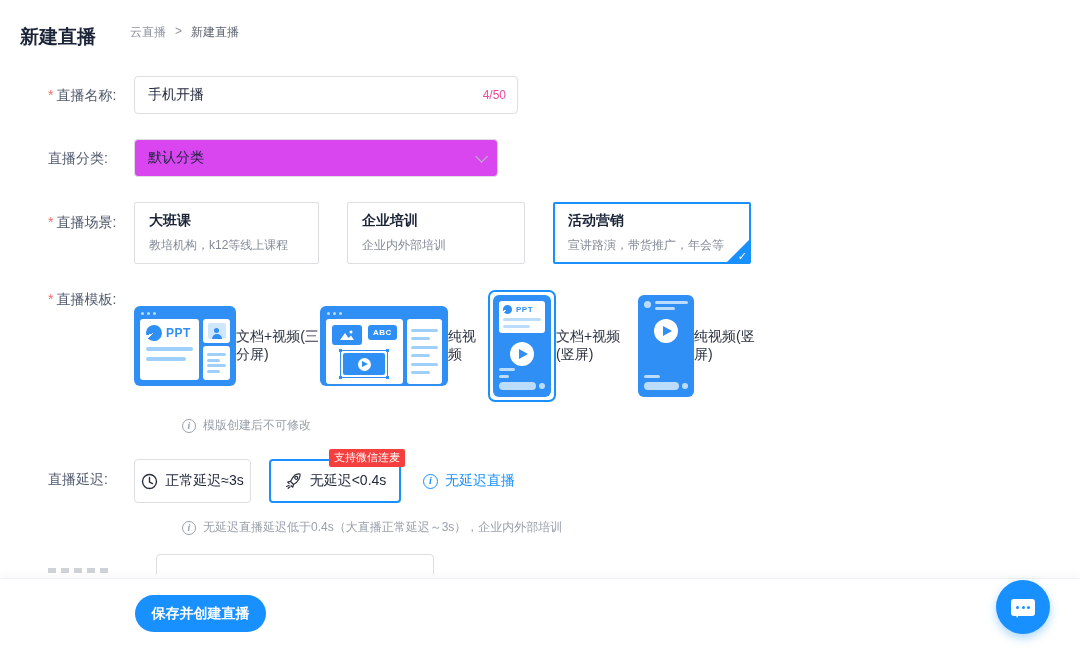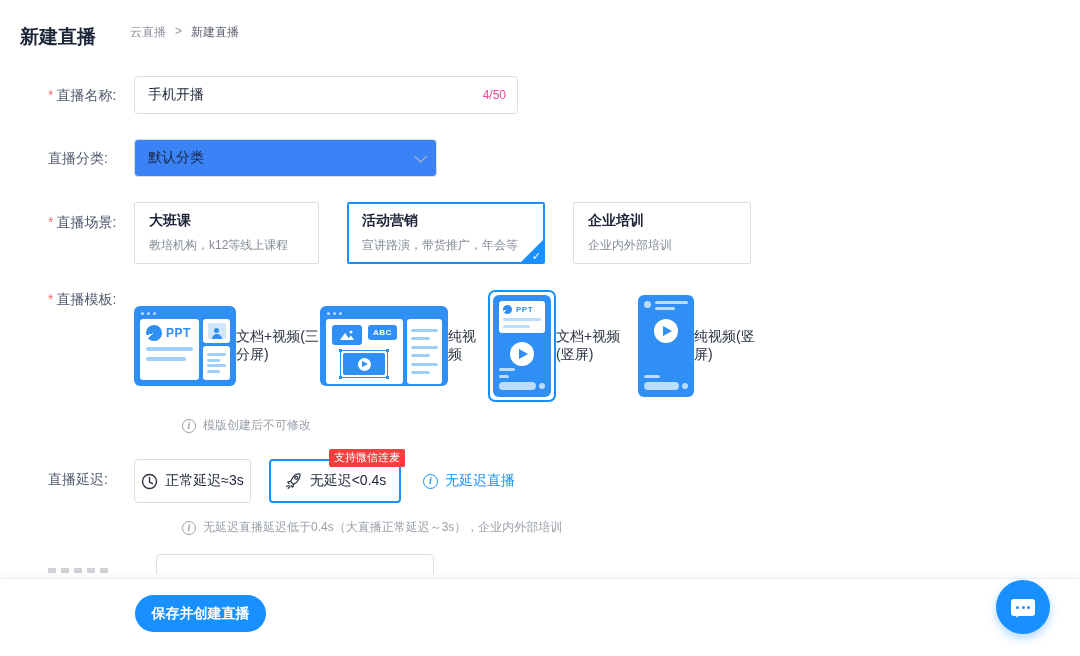--- a/index.html
+++ b/index.html
@@ -18,22 +18,22 @@
   .row{display:flex;margin-bottom:25px}
   .row-label{width:86px;flex:none;font-size:14px;color:#515a6e;position:relative;white-space:nowrap}
   .pt-c{padding-top:11px}.pt-t{padding-top:12px}.pt-s{padding-top:2px}
   .req{color:#f56c6c;margin-right:3px;font-size:14px}
 
   .input-wrap{position:relative;width:384px}
   .text-input{width:100%;height:38px;border:1px solid #dcdee2;border-radius:4px;padding:0 52px 0 13px;
     font-size:14px;color:#1c2438;outline:none;font-family:inherit;background:#fff}
   .counter{position:absolute;right:12px;top:12px;font-size:12px;color:#ec4899}
 
-  .select{width:303px;height:38px;border:1px solid #dcdee2;border-radius:4px;display:flex;align-items:center;
-    justify-content:space-between;padding:0 13px;font-size:14px;cursor:pointer;background:#3b82f6}
+  .select{width:364px;height:38px;border:1px solid #dcdee2;border-radius:4px;display:flex;align-items:center;
+    justify-content:space-between;padding:0 13px;font-size:14px;cursor:pointer;background:#d946ef}
   .chev{width:9px;height:9px;border-right:1.5px solid #b6bcc6;border-bottom:1.5px solid #b6bcc6;
     transform:rotate(45deg) translateY(-3px)}
 
   
   .scene-cards{display:flex;gap:28px}
   .scene-card{height:62px;border:1px solid #dcdee2;border-radius:2px;padding:9px 14px;position:relative;
     background:#fff;cursor:pointer;overflow:hidden}
   .scene-card .t{font-size:14px;font-weight:bold;color:#1c2438;margin-bottom:7px}
   .scene-card .d{font-size:12px;color:#848b98;white-space:nowrap}
   .sc-1{width:185px}.sc-2{width:178px}.sc-3{width:198px}
@@ -178,29 +178,29 @@
 
     <div class="row">
       <div class="row-label pt-t">
         <span class="req">*</span><span>直播场景:</span>
       </div>
       <div class="scene-cards">
         <div class="scene-card sc-1">
           <div class="t">大班课</div>
           <div class="d">教培机构，k12等线上课程</div>
         </div>
+        <div class="scene-card sc-2">
+          <div class="t">企业培训</div>
+          <div class="d">企业内外部培训</div>
+        </div>
         <div class="scene-card sc-3 selected">
           <div class="t">活动营销</div>
           <div class="d">宣讲路演，带货推广，年会等</div>
           <div class="corner"></div>
           <div class="corner-check">✓</div>
-        </div>
-        <div class="scene-card sc-2">
-          <div class="t">企业培训</div>
-          <div class="d">企业内外部培训</div>
         </div>
       </div>
     </div>
 
     <div class="row" style="margin-bottom:14px">
       <div class="row-label pt-s">
         <span class="req">*</span><span>直播模板:</span>
       </div>
       <div class="tpl-row">
 

